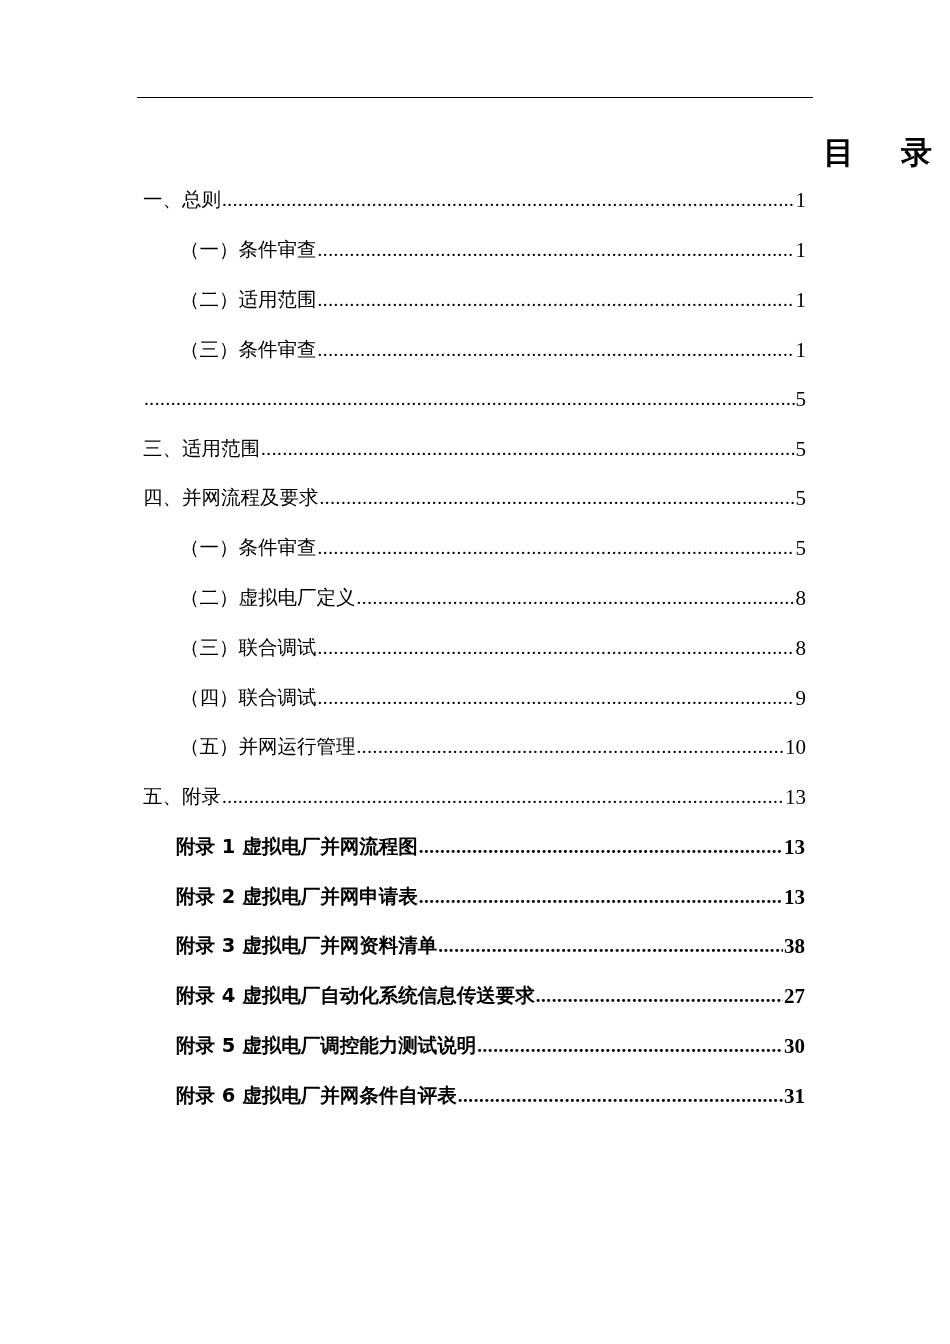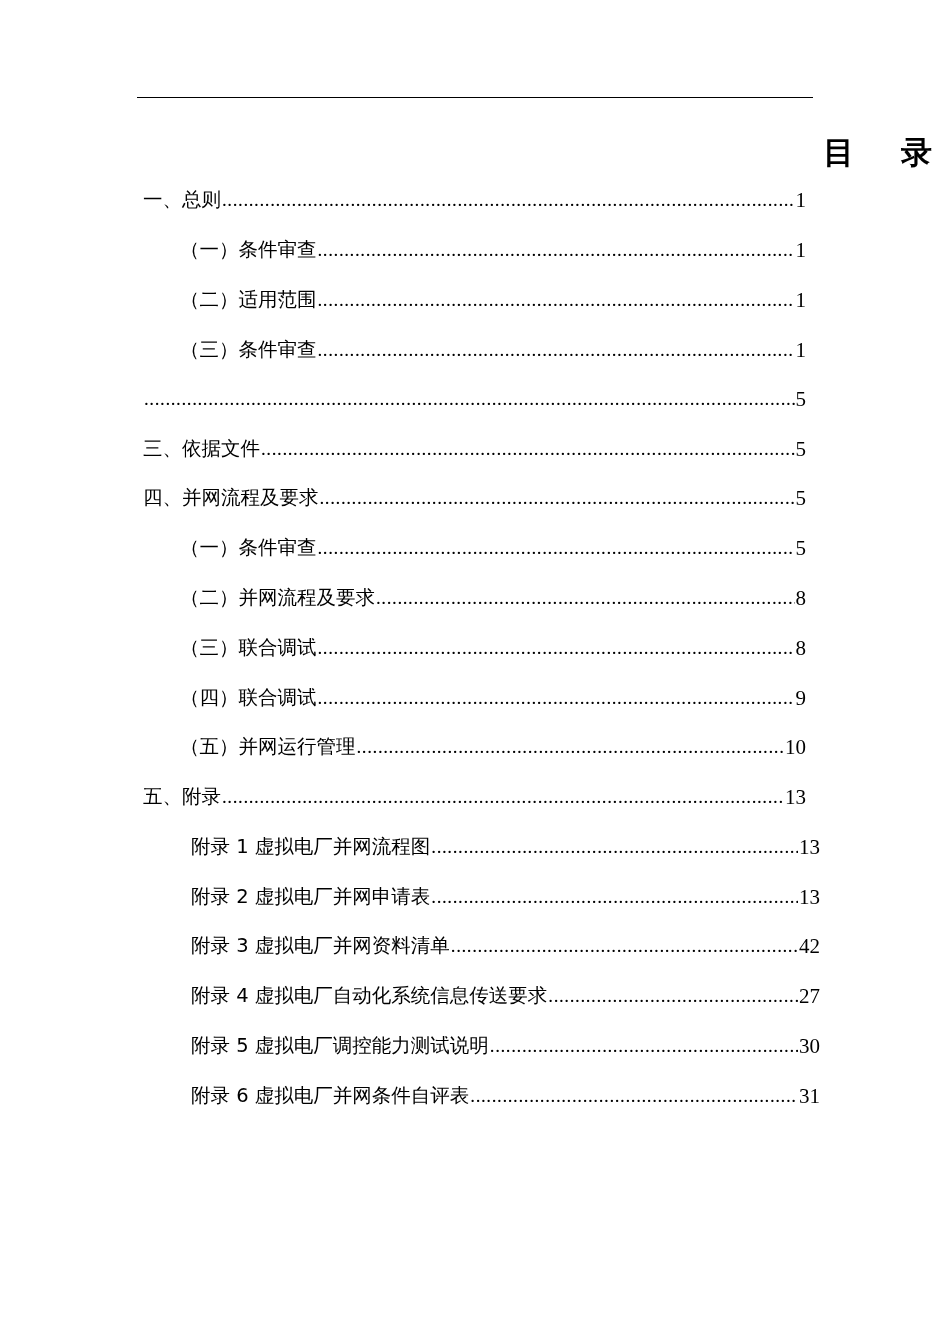--- a/index.html
+++ b/index.html
@@ -47,21 +47,21 @@
       height: 48px;
       display: flex;
       align-items: flex-end;
       font-size: 19.5px;
       line-height: 48px;
       white-space: nowrap;
       overflow: hidden;
     }
     .toc-entry.level-1 { left: 143px; width: 663px; }
     .toc-entry.level-2 { left: 180px; width: 626px; }
-    .toc-entry.level-appendix { left: 191px; width: 629px; }
+    .toc-entry.level-appendix { left: 176px; width: 629px; font-weight: bold; }
     .toc-label {
       flex: 0 0 auto;
     }
     .toc-leader {
       flex: 1 1 auto;
       overflow: hidden;
       white-space: nowrap;
       font-family: "Liberation Serif", serif;
       font-size: 19px;
       letter-spacing: 0.6px;
@@ -109,39 +109,39 @@
     <span class="toc-leader"></span>
     <span class="toc-page">1</span>
   </div>
 
   <div class="toc-entry level-1" style="top:199px">
     <span class="toc-leader"></span>
     <span class="toc-page">5</span>
   </div>
 
   <div class="toc-entry level-1" style="top:249px">
-    <span class="toc-label">三、依据文件</span>
+    <span class="toc-label">三、适用范围</span>
     <span class="toc-leader"></span>
     <span class="toc-page">5</span>
   </div>
 
   <div class="toc-entry level-1" style="top:298px">
     <span class="toc-label">四、并网流程及要求</span>
     <span class="toc-leader"></span>
     <span class="toc-page">5</span>
   </div>
 
   <div class="toc-entry level-2" style="top:348px">
     <span class="toc-label">（一）条件审查</span>
     <span class="toc-leader"></span>
     <span class="toc-page">5</span>
   </div>
 
   <div class="toc-entry level-2" style="top:398px">
-    <span class="toc-label">（二）并网流程及要求</span>
+    <span class="toc-label">（二）虚拟电厂定义</span>
     <span class="toc-leader"></span>
     <span class="toc-page">8</span>
   </div>
 
   <div class="toc-entry level-2" style="top:448px">
     <span class="toc-label">（三）联合调试</span>
     <span class="toc-leader"></span>
     <span class="toc-page">8</span>
   </div>
 
@@ -171,21 +171,21 @@
 
   <div class="toc-entry level-appendix" style="top:697px">
     <span class="toc-label">附录 2 虚拟电厂并网申请表</span>
     <span class="toc-leader"></span>
     <span class="toc-page">13</span>
   </div>
 
   <div class="toc-entry level-appendix" style="top:746px">
     <span class="toc-label">附录 3 虚拟电厂并网资料清单</span>
     <span class="toc-leader"></span>
-    <span class="toc-page">42</span>
+    <span class="toc-page">38</span>
   </div>
 
   <div class="toc-entry level-appendix" style="top:796px">
     <span class="toc-label">附录 4 虚拟电厂自动化系统信息传送要求</span>
     <span class="toc-leader"></span>
     <span class="toc-page">27</span>
   </div>
 
   <div class="toc-entry level-appendix" style="top:846px">
     <span class="toc-label">附录 5 虚拟电厂调控能力测试说明</span>

